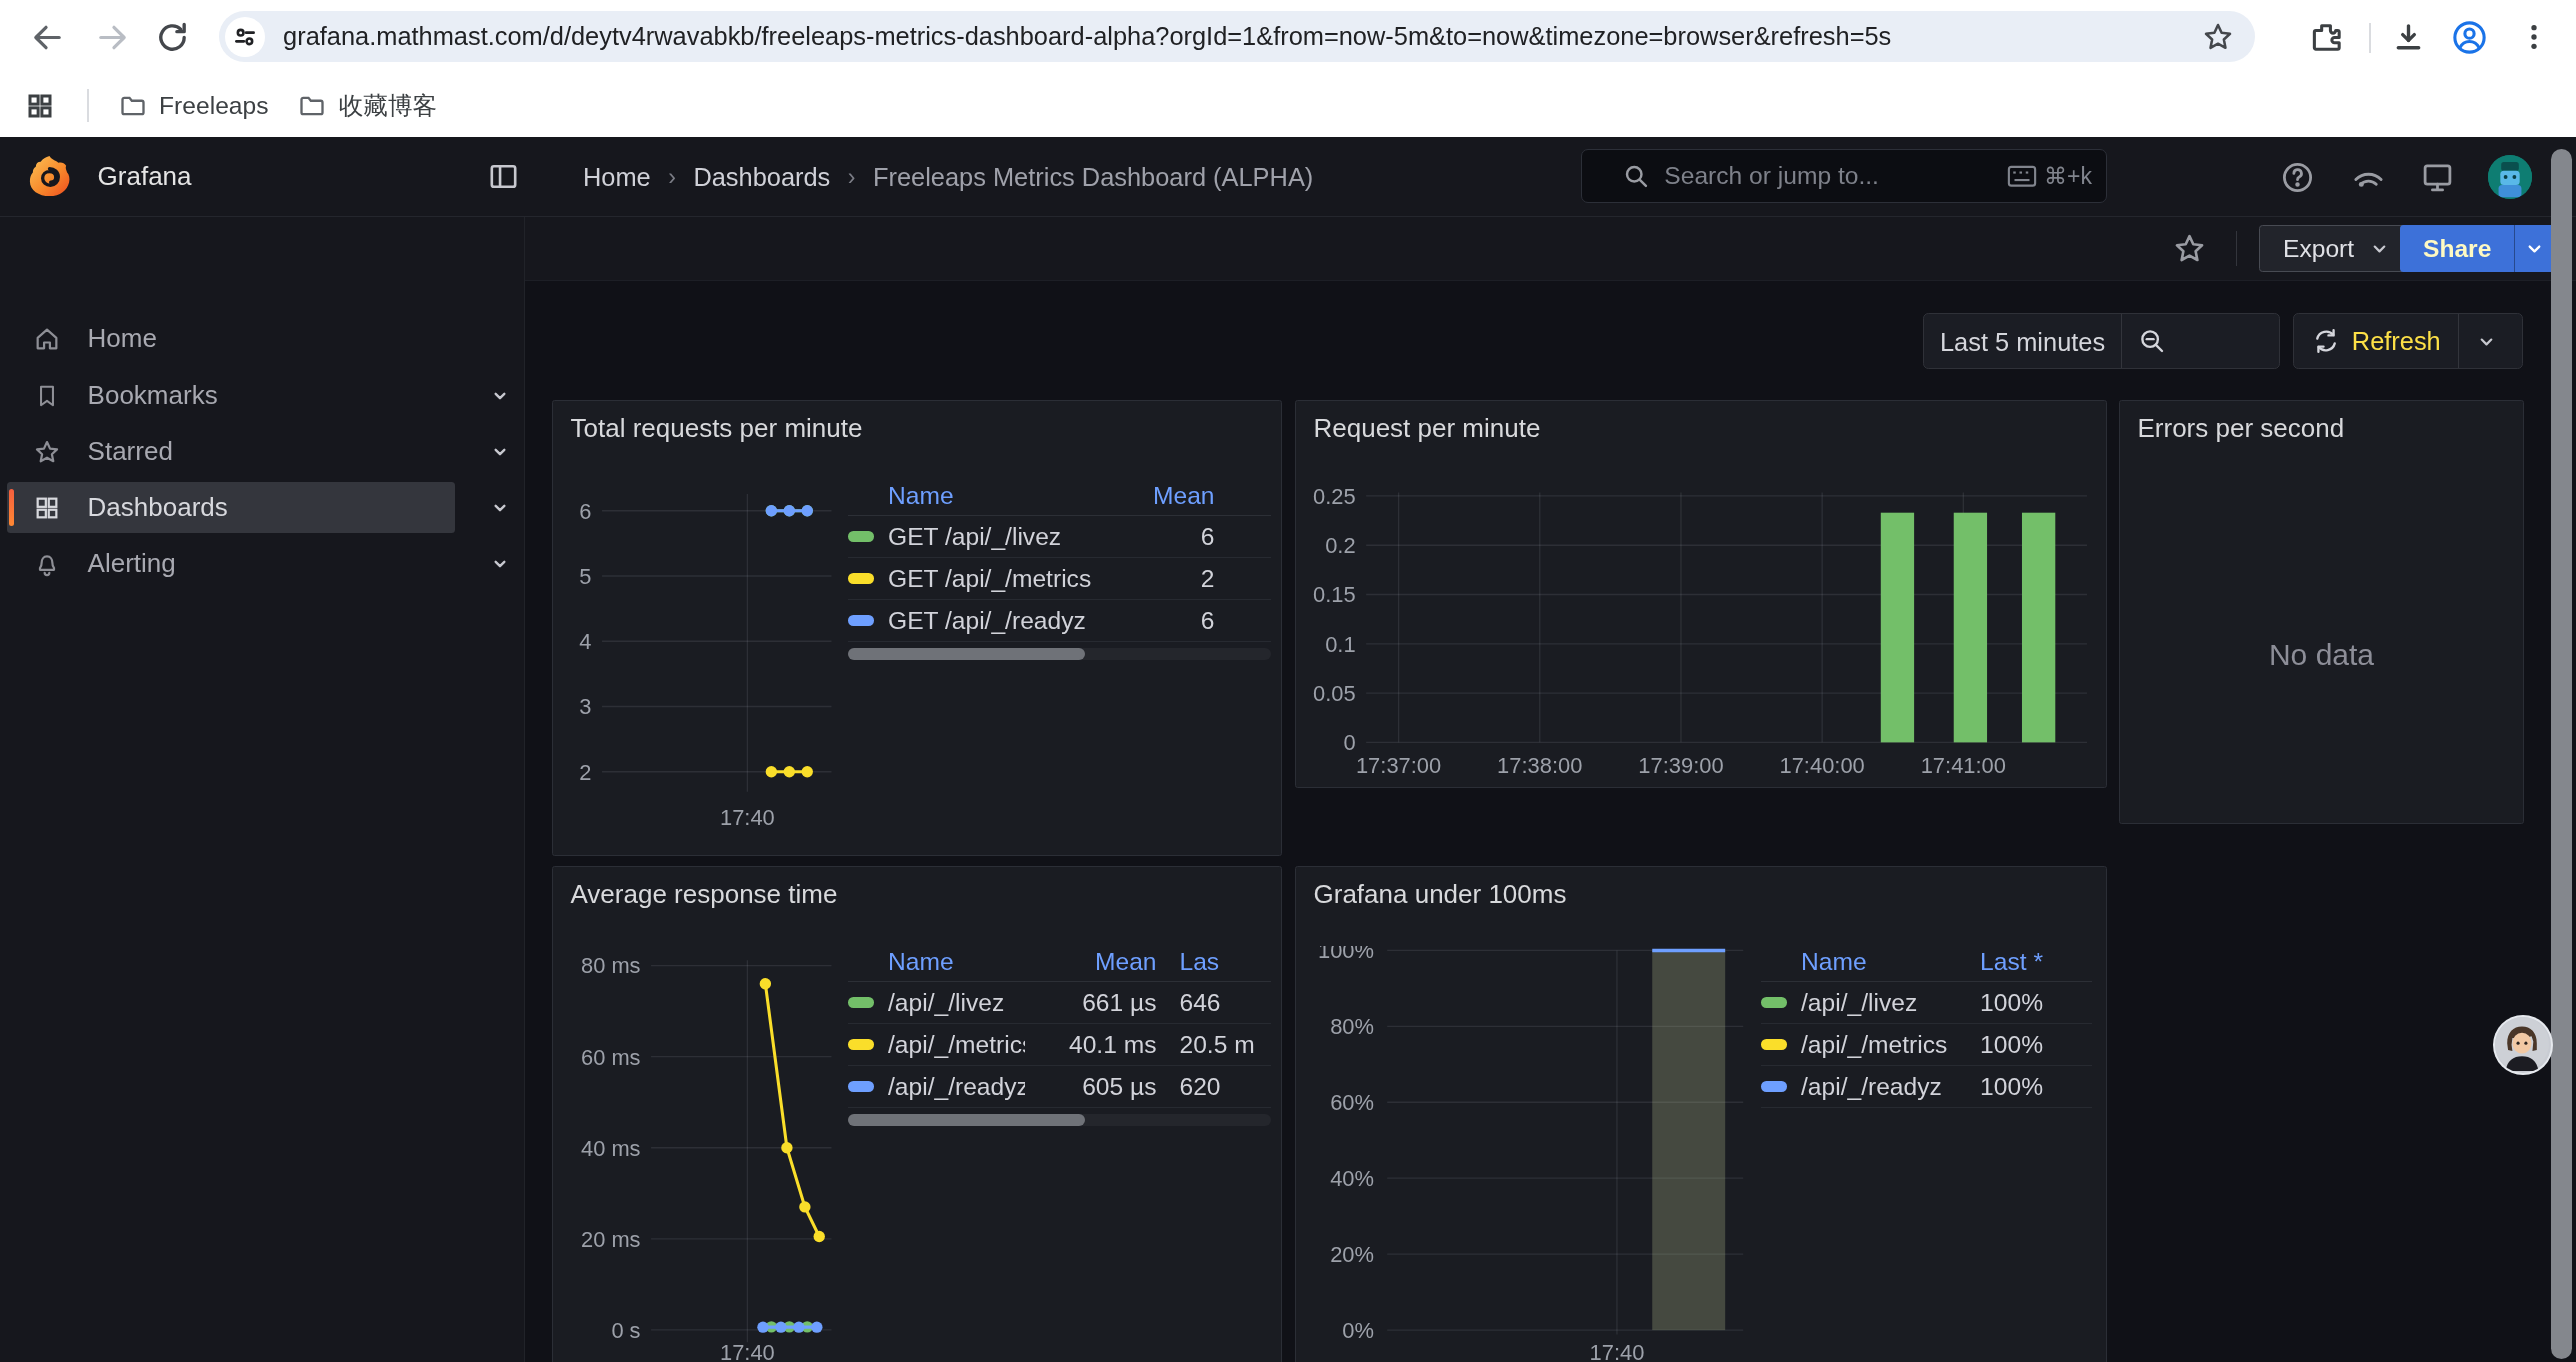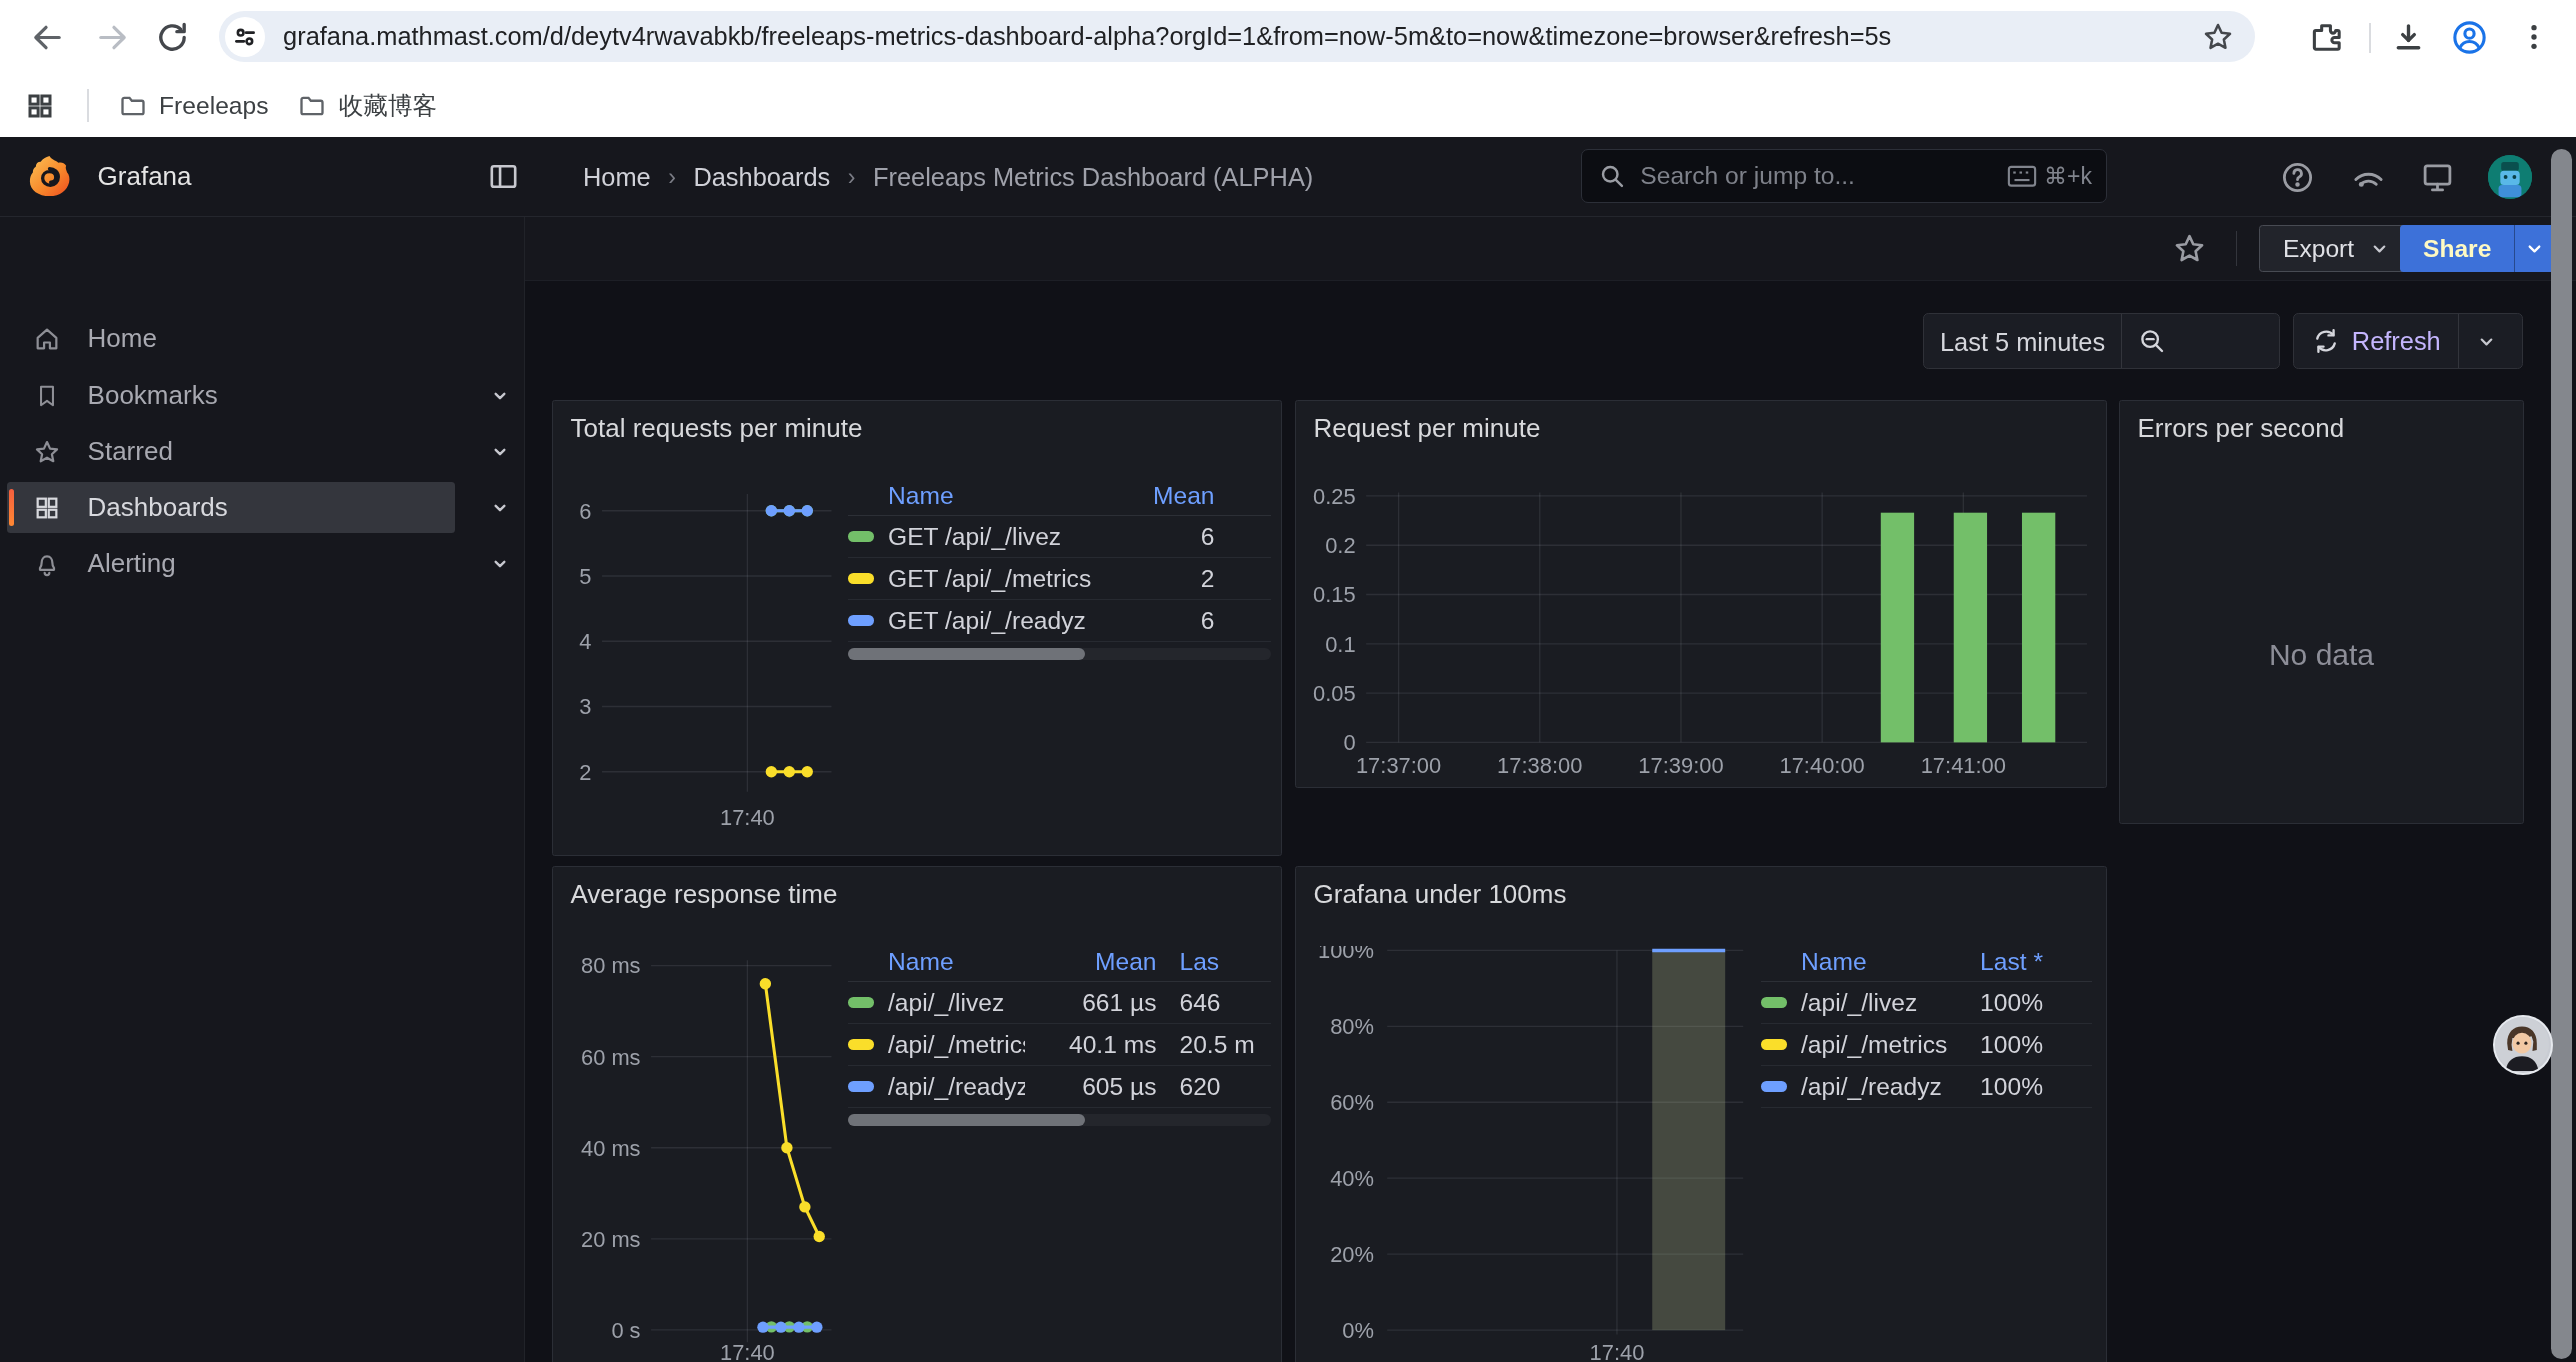--- a/index.html
+++ b/index.html
@@ -25,21 +25,21 @@
   #gf{position:absolute;top:137px;left:0;width:2576px;height:1226px;background:#101117;color:#ccccdc;}
   #gf-header{position:absolute;top:0;left:0;width:100%;height:80px;background:#16171d;border-bottom:0.9px solid #24262d;box-sizing:border-box;}
   #gf-brand{position:absolute;left:26px;top:16px;display:flex;align-items:center;gap:24.6px;}
   #gf-brand-name{font-size:26px;font-weight:500;color:#e5e5e5;}
   #collapse-btn{position:absolute;left:487px;top:23px;}
   #breadcrumb{position:absolute;left:583px;top:0;height:80px;display:flex;align-items:center;gap:17.5px;font-size:25.4px;}
   .crumb{color:#d0d1d8;}
   .crumb-sep{color:#7b7d86;font-size:23px;}
   .crumb-last{color:#9fa1aa;}
   #gf-search{position:absolute;left:1581px;top:12.3px;width:526px;height:54px;background:#0c0d12;
-    border:0.9px solid #2c2f38;border-radius:7px;display:flex;align-items:center;box-sizing:border-box;}
+    border:0.9px solid #2c2f38;border-radius:7px;display:flex;align-items:center;box-sizing:border-box;padding-left:24px;}
   #gf-search input{flex:1;background:transparent;border:none;outline:none;color:#8e9098;font-size:24.6px;
     font-family:"Liberation Sans","DejaVu Sans",sans-serif;}
   #gf-search input::placeholder{color:#7e818a;}
   #search-kbd{display:flex;align-items:center;gap:7px;margin-right:14px;color:#81848d;font-size:23px;}
   .hdr-icon{position:absolute;top:21px;width:39px;height:39px;display:flex;align-items:center;justify-content:center;}
   #gf-avatar{position:absolute;left:2488px;top:18.4px;width:44px;height:44px;border-radius:50%;overflow:hidden;background:#0d7a6b;}
 
   
   #sidebar{position:absolute;top:80px;left:0;width:525px;bottom:0;background:#16171d;border-right:0.9px solid #212329;box-sizing:border-box;}
   .nav-item{position:absolute;left:7px;width:448px;height:51px;border-radius:3.5px;display:flex;align-items:center;}
@@ -63,21 +63,21 @@
 
   #controls-row{position:absolute;top:144px;left:525px;right:0;height:88px;}
   .ctl-group{position:absolute;top:32px;height:56px;background:#1b1d24;border:0.9px solid #2f3138;border-radius:5.3px;
     display:flex;align-items:center;box-sizing:border-box;}
   #time-group{left:1398px;width:357px;}
   #time-main{display:flex;align-items:center;gap:14px;padding:0 16px;height:100%;flex-direction:column;}
   #time-label{font-size:25.4px;color:#d5d6dc;}
   #time-zoom{width:60px;height:100%;border-left:0.9px solid #33353c;display:flex;align-items:center;justify-content:center;}
   #refresh-group{left:1768px;width:230px;}
   #refresh-main{display:flex;align-items:center;gap:12.3px;padding:0 17.5px;height:100%;}
-  #refresh-label{font-size:25.4px;color:#c4b5fd;}
+  #refresh-label{font-size:25.4px;color:#fde047;}
   #refresh-chev{width:54px;height:100%;border-left:0.9px solid #33353c;display:flex;align-items:center;justify-content:center;}
 
   
   .panel{position:absolute;background:#1a1c22;border:0.9px solid #2b2e36;border-radius:2.6px;box-sizing:border-box;overflow:hidden;}
   #p1{left:552px;top:263px;width:730px;height:456px;}
   #p2{left:1295px;top:263px;width:812px;height:388px;}
   #p3{left:2119px;top:263px;width:405px;height:424px;}
   #p4{left:552px;top:729px;width:730px;height:633px;}
   #p5{left:1295px;top:729px;width:812px;height:633px;}
   .p-title{position:absolute;left:17.5px;top:12.3px;font-size:26px;font-weight:500;color:#d8d9dc;white-space:nowrap;}

